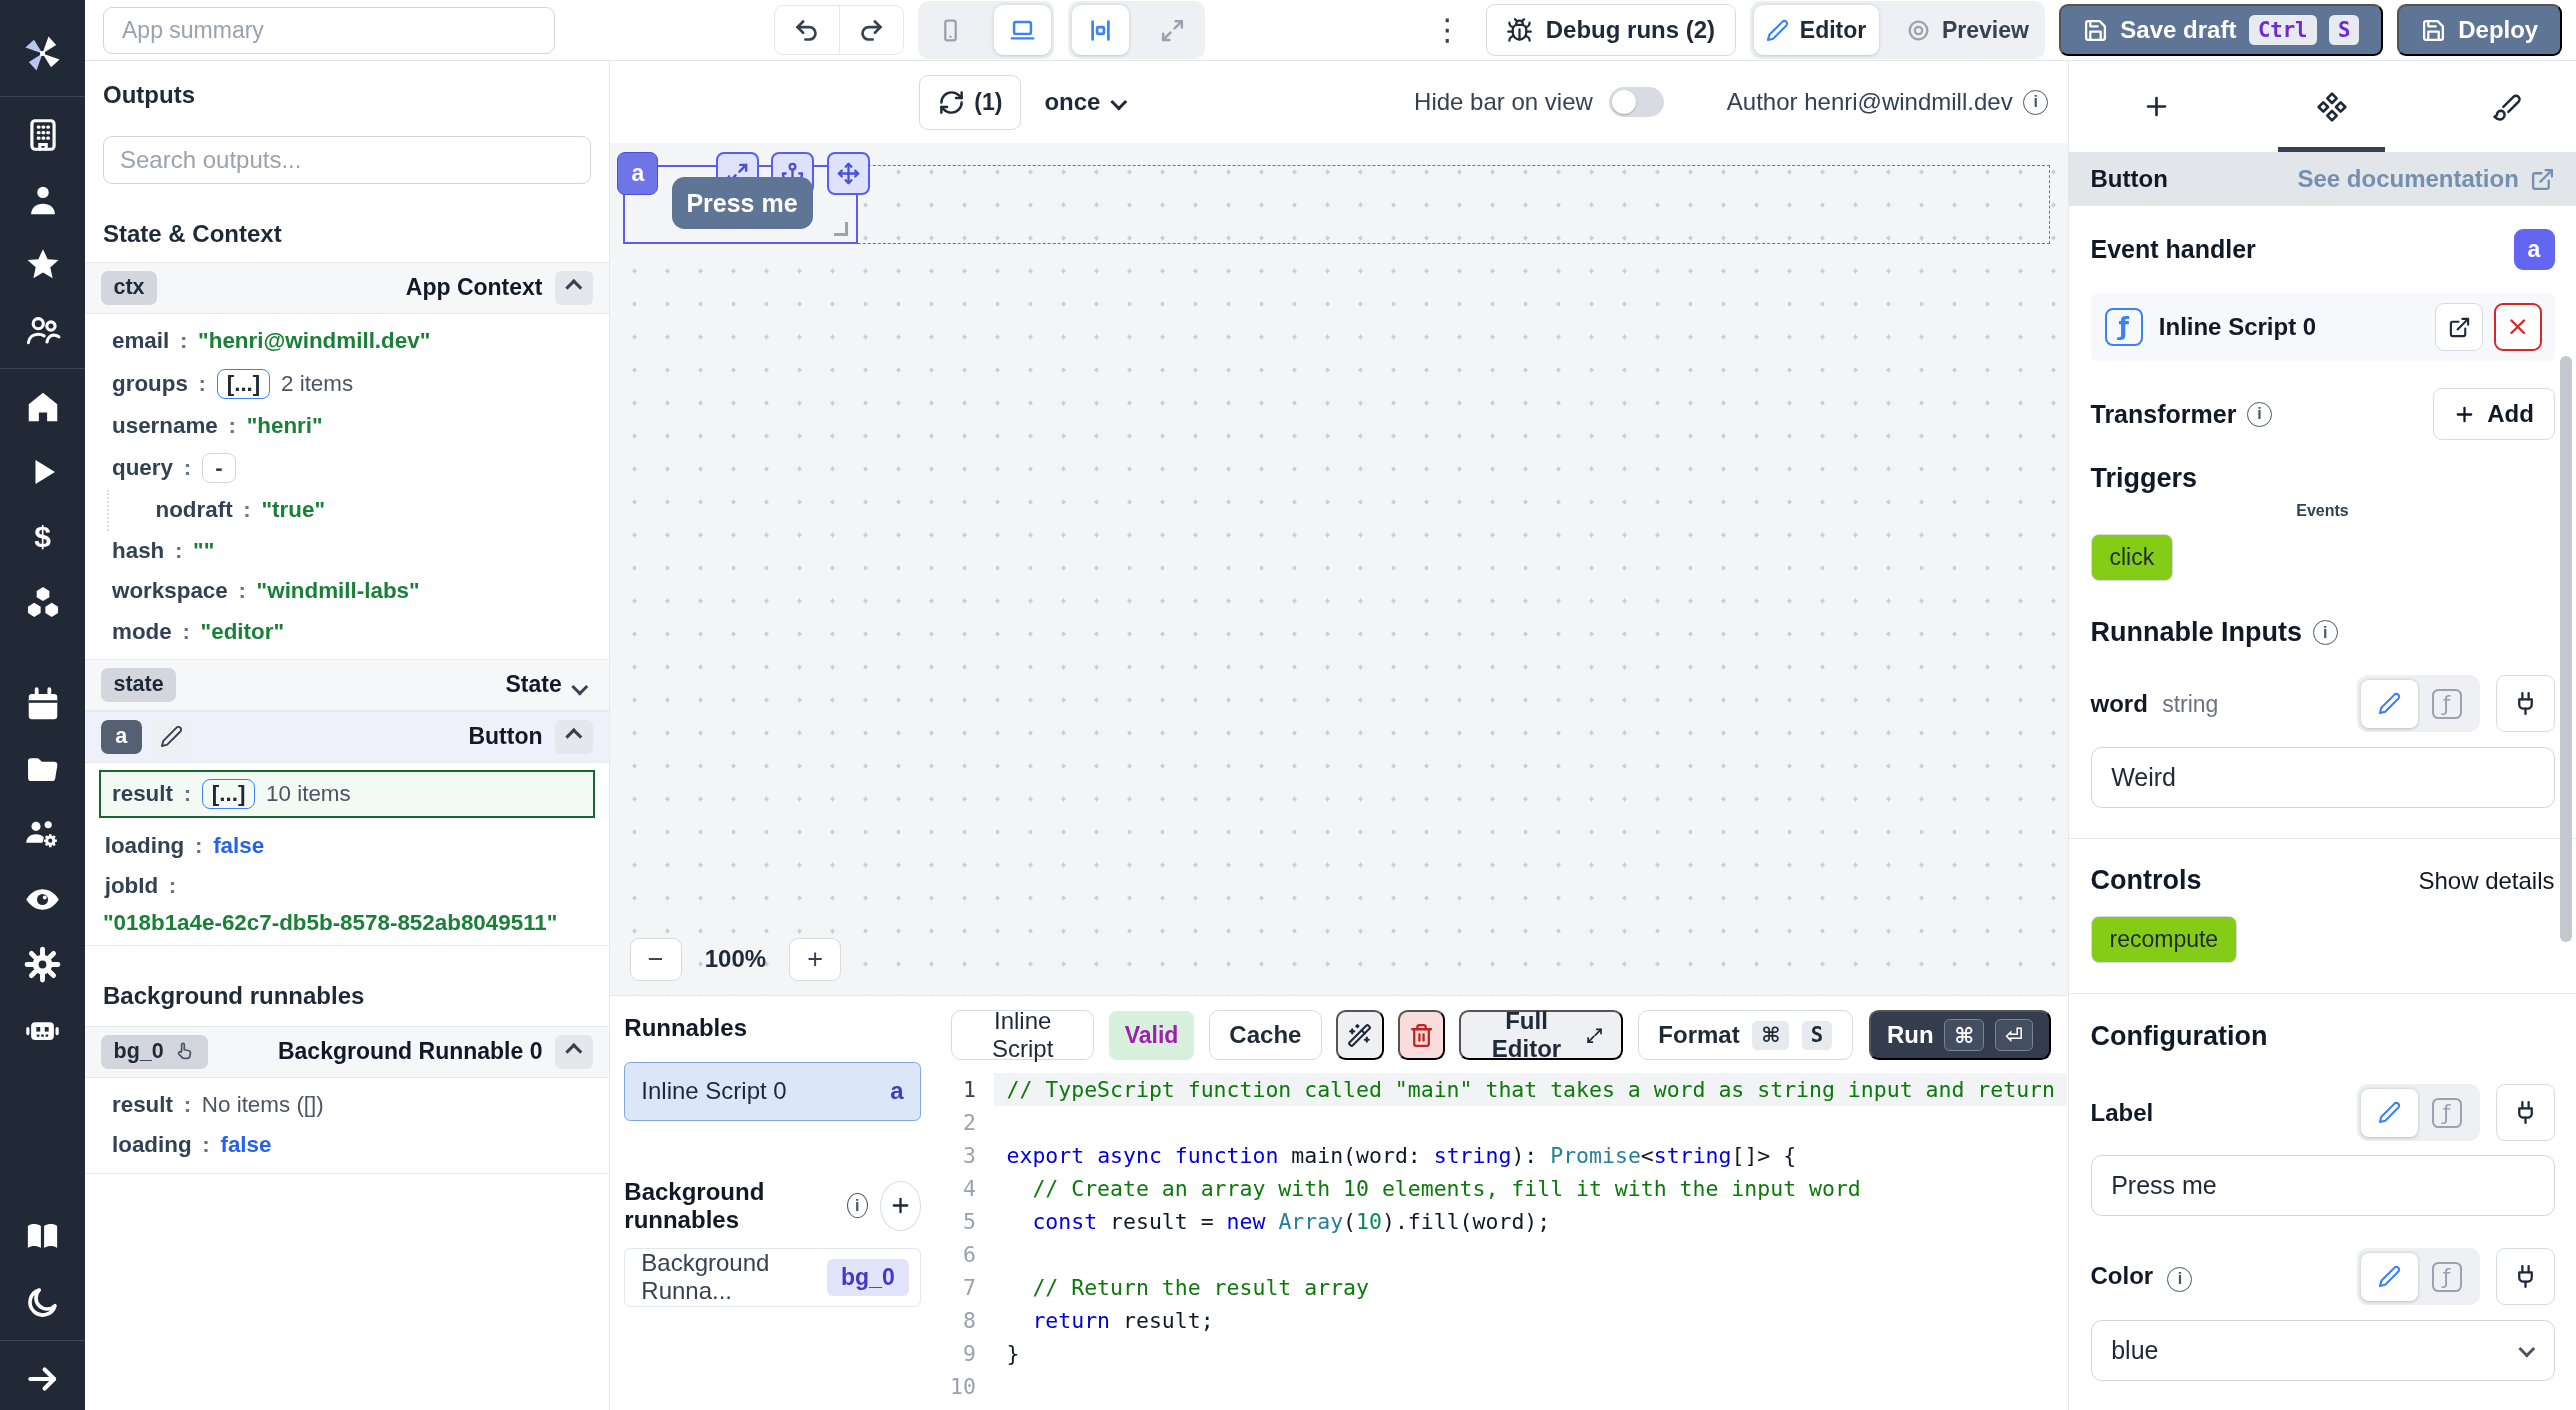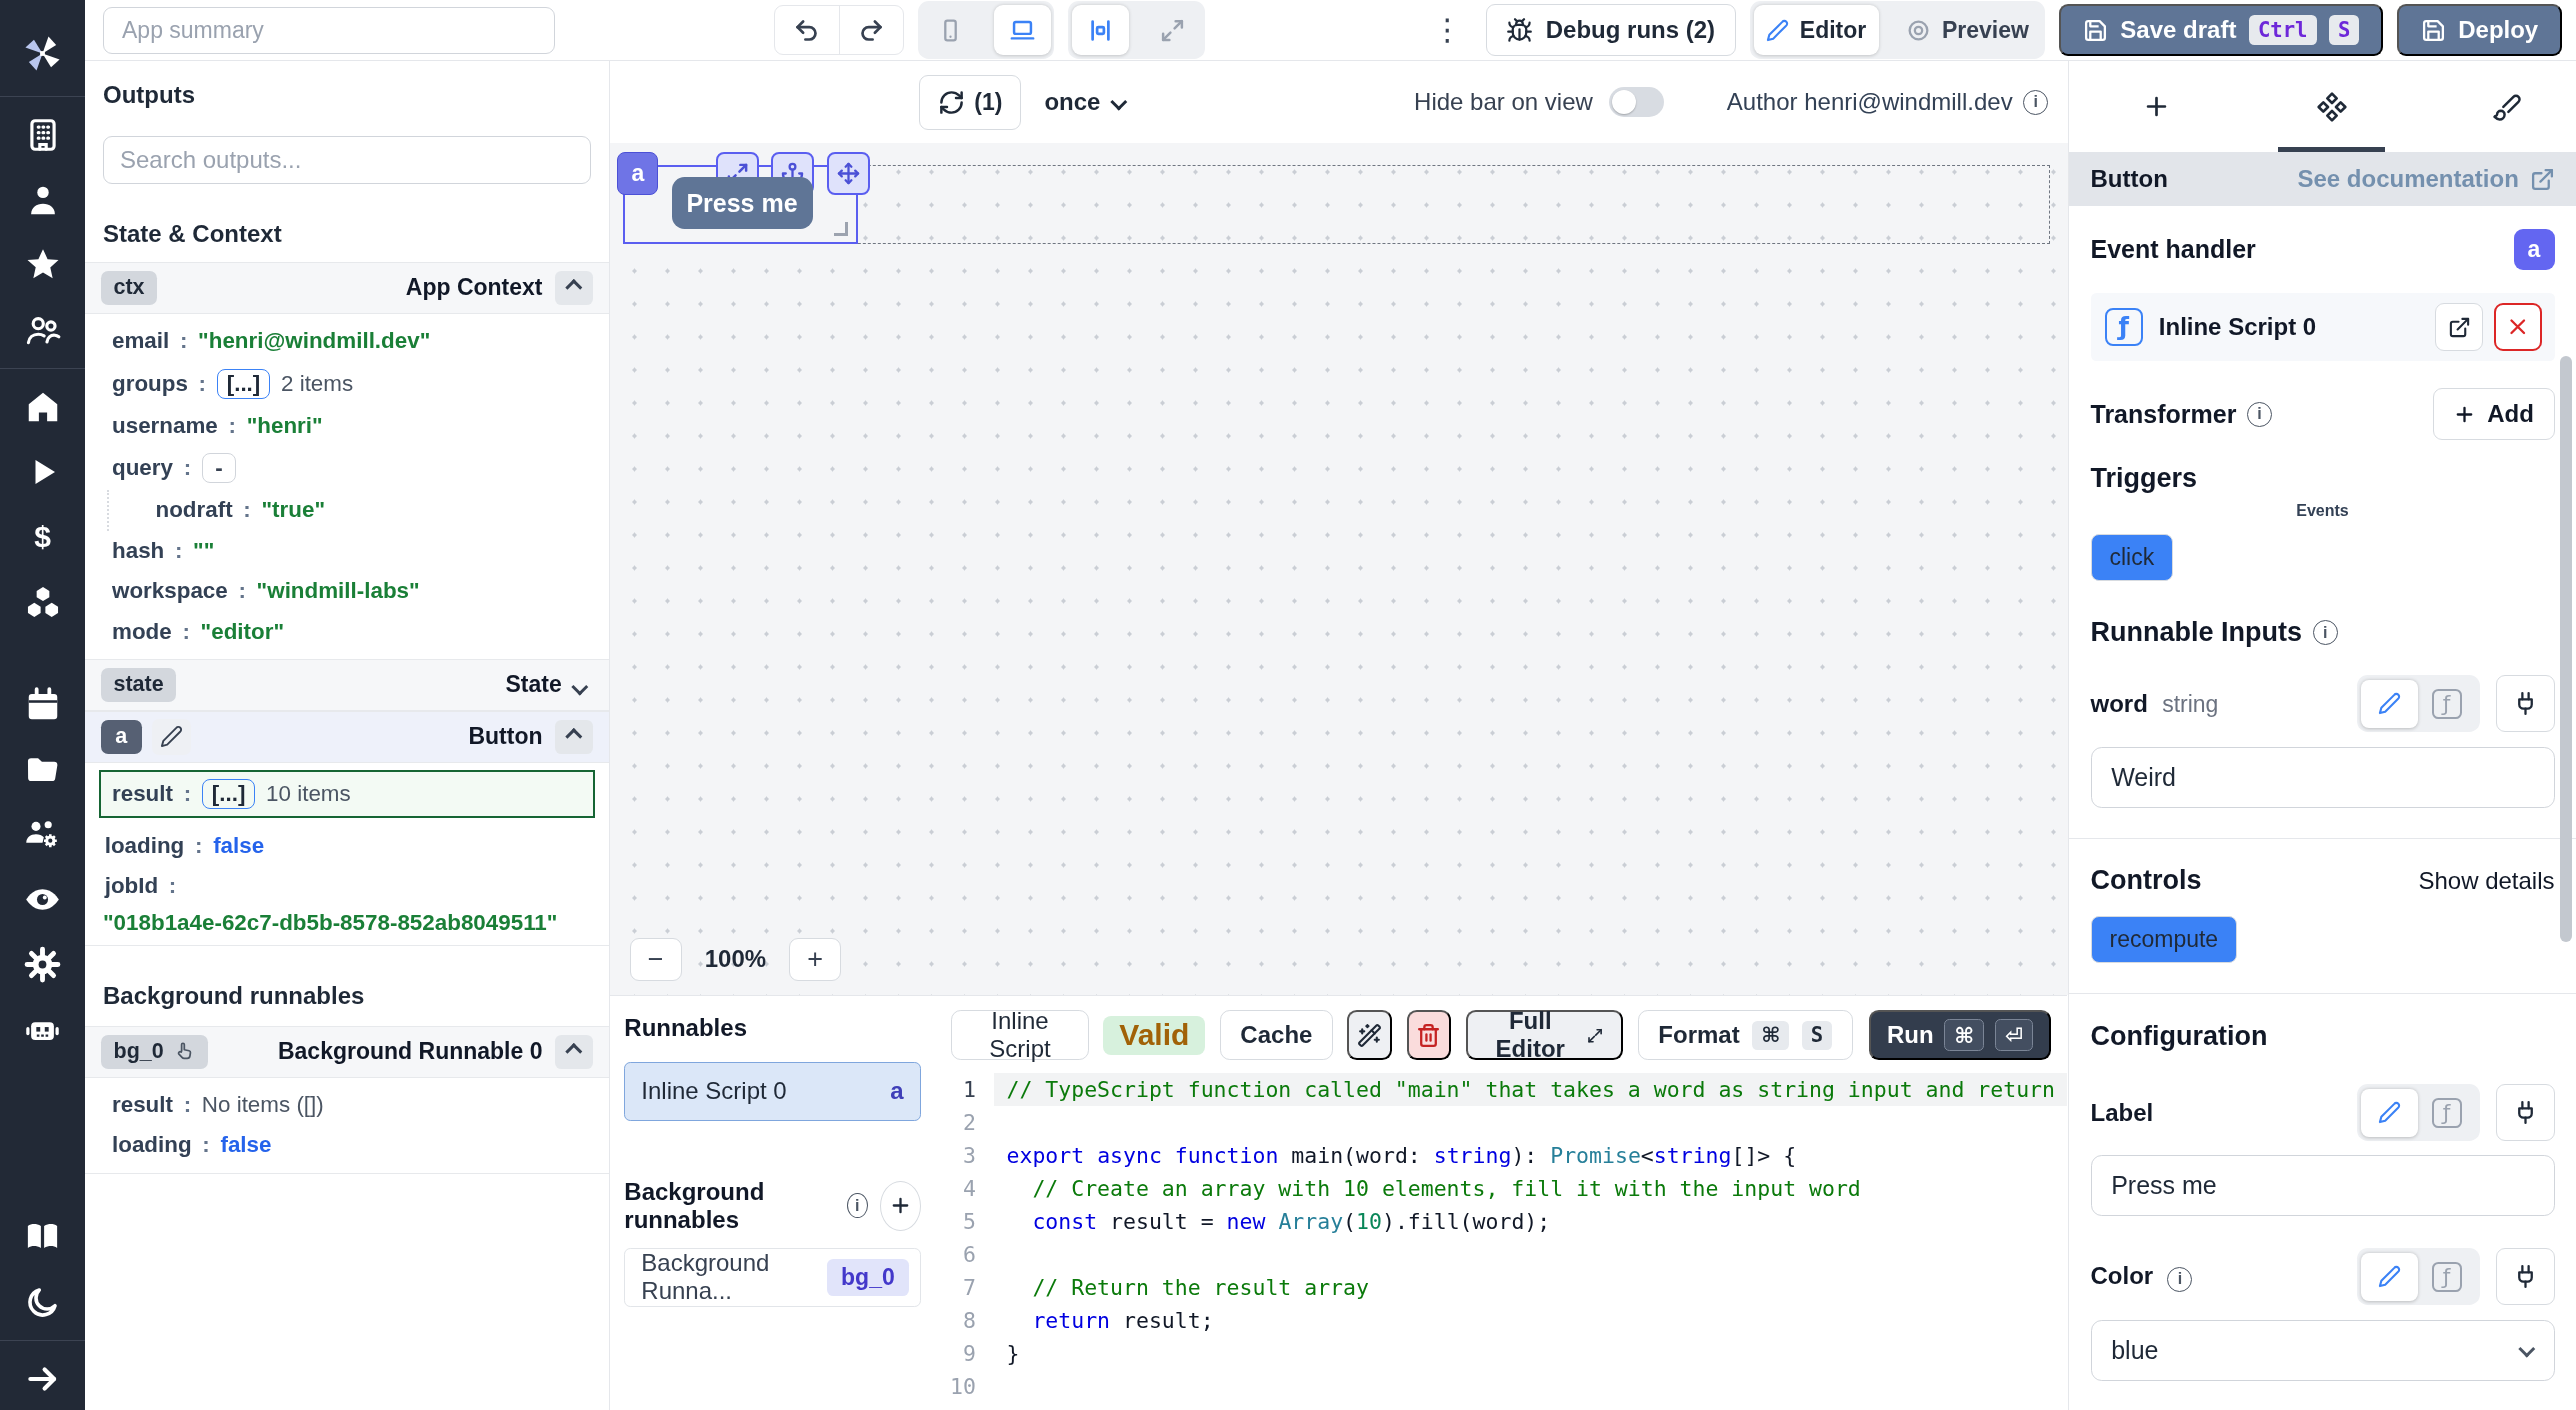--- a/index.html
+++ b/index.html
@@ -87,21 +87,21 @@
   .run-item { margin-top:19.7px; height:59px; border:1.8px solid #7fa6dd; background:#dbe7f8; border-radius:6.3px; display:flex; align-items:center; justify-content:space-between; padding:0 16px; font-size:24px; color:#1f2937; }
   .run-item .tagA { color:#3f3fb8; font-weight:700; }
   .bg-head { margin-top:57px; display:flex; align-items:center; gap:12.5px; }
   .plus-circle { margin-left:auto; width:50px; height:50px; border:0.9px solid #d7dbe0; border-radius:50%; background:#fff; display:flex; align-items:center; justify-content:center; color:#1f2937; }
   .bg-item { margin-top:14.3px; height:59px; border:0.9px solid #e2e5e9; border-radius:6.3px; display:flex; align-items:center; justify-content:space-between; padding:0 10.7px 0 16px; font-size:24px; color:#374151; }
   .bg-badge { background:#e1e4fa; color:#4338ca; font-weight:700; border-radius:6.3px; padding:5.4px 14.3px; font-size:23px; }
 
   .editor { position:absolute; left:935px; top:995px; width:1132px; height:415px; background:#fff; border-top:0.9px solid #e5e7eb; }
   .ed-toolbar { display:flex; align-items:center; gap:14.3px; padding:14.3px 16px 12.5px 16px; }
   .ed-btn { height:50px; padding:0 19.7px; border:0.9px solid #d7dbe0; border-radius:9.8px; background:#fff; font-size:24px; color:#1f2937; display:flex; align-items:center; gap:12.5px; }
-  .ed-chip-valid { height:39px; padding:0 16px; background:#d7f1dd; color:#a16207; font-weight:600; border-radius:8px; display:flex; align-items:center; font-size:30px; }
+  .ed-chip-valid { height:49px; padding:0 16px; background:#d7f1dd; color:#a21caf; font-weight:600; border-radius:8px; display:flex; align-items:center; font-size:23px; }
   .ed-icon-btn { width:57px; height:50px; border-radius:9.8px; background:#eef0f3; display:flex; align-items:center; justify-content:center; color:#1f2937; }
   .ed-icon-btn.danger { background:#fadcdc; color:#c52222; }
   .ed-gray-btn { height:50px; padding:0 18px; border-radius:9.8px; background:#eef0f3; font-size:24px; font-weight:600; color:#1f2937; display:flex; align-items:center; gap:12.5px; }
   .ed-run { height:50px; padding:0 16px; border-radius:9.8px; background:#333d4d; color:#fff; font-weight:700; font-size:24px; display:flex; align-items:center; gap:10.7px; margin-left:1.8px; }
   .ed-run kbd { background:#434e60; color:#fff; border:0.9px solid #7b8596; font-size:21.5px; }
   .code-area { font-family:"DejaVu Sans Mono", monospace; font-size:21.5px; }
   .code-row { display:flex; height:33px; line-height:33px; white-space:pre; }
   .code-row .gut { width:59px; text-align:right; padding-right:18px; color:#9aa2af; flex:none; }
   .code-row.active .gut { color:#374151; }
   .code-row .cl { flex:1; padding-left:12.5px; overflow:hidden; }
@@ -123,21 +123,21 @@
   .rp-body { padding:23px 21.5px 0 21.5px; }
   .rp-row { display:flex; align-items:center; }
   .rp-h2 { font-weight:700; font-size:25px; color:#111827; display:flex; align-items:center; gap:10.7px; }
   .badge-a { margin-left:auto; width:41px; height:41px; background:#6366f1; border-radius:9px; color:#fff; font-weight:700; font-size:23px; display:flex; align-items:center; justify-content:center; }
   .script-row { margin-top:23px; background:#f6f8fb; border-radius:5.4px; height:68px; display:flex; align-items:center; padding:0 12.5px 0 14.3px; gap:16px; }
   .fx-ic { width:38px; height:38px; border:2.7px solid #3b82f6; border-radius:8px; color:#3b82f6; font-family:"DejaVu Sans", sans-serif; font-size:24px; font-weight:700; display:flex; align-items:center; justify-content:center; }
   .script-name { font-weight:700; font-size:24px; color:#111827; }
   .sq-btn { width:48px; height:48px; background:#fff; border:0.9px solid #d7dbe0; border-radius:9px; display:flex; align-items:center; justify-content:center; color:#1f2937; }
   .sq-btn.red { border:2.2px solid #dc2626; color:#dc2626; }
   .add-btn { margin-left:auto; height:52px; border:0.9px solid #d7dbe0; border-radius:9px; background:#fff; padding:0 19.7px; display:flex; align-items:center; gap:10.7px; font-weight:600; font-size:24px; color:#111827; }
-  .chip { display:inline-flex; align-items:center; height:47px; padding:0 18px; border:0.9px solid #d7dbe0; border-radius:8px; background:#3b82f6; font-size:23px; color:#1f2937; }
+  .chip { display:inline-flex; align-items:center; height:47px; padding:0 18px; border:0.9px solid #d7dbe0; border-radius:8px; background:#84cc16; font-size:23px; color:#1f2937; }
   .io-row { display:flex; align-items:center; margin-top:27px; }
   .io-label { font-weight:700; font-size:24px; color:#111827; display:flex; align-items:baseline; gap:14.3px; }
   .io-label .type { font-weight:400; color:#6b7280; font-size:23px; }
   .iogroup { margin-left:auto; display:flex; align-items:center; background:#eef0f3; border-radius:10.7px; padding:4.5px; }
   .iobtn { width:57px; height:48px; border-radius:8px; display:flex; align-items:center; justify-content:center; color:#9aa2af; }
   .iobtn.on { background:#fff; box-shadow:0 0.9px 3.6px rgba(0,0,0,.22); color:#3b82f6; }
   .fx-mini { width:30px; height:30px; border:2.2px solid #9aa2af; border-radius:6.3px; font-family:"DejaVu Sans",sans-serif; font-size:21.5px; display:flex; align-items:center; justify-content:center; }
   .plugbtn { width:59px; height:57px; border:0.9px solid #d7dbe0; border-radius:9px; background:#fff; display:flex; align-items:center; justify-content:center; color:#1f2937; margin-left:16px; }
   .txtin { width:100%; height:61px; border:0.9px solid #d1d5db; border-radius:10.7px; padding:0 19.7px; font-size:25px; color:#1f2937; margin-top:14.3px; font-family:"Liberation Sans",sans-serif; background:#fff; }
   .selwrap { position:relative; margin-top:14.3px; }

